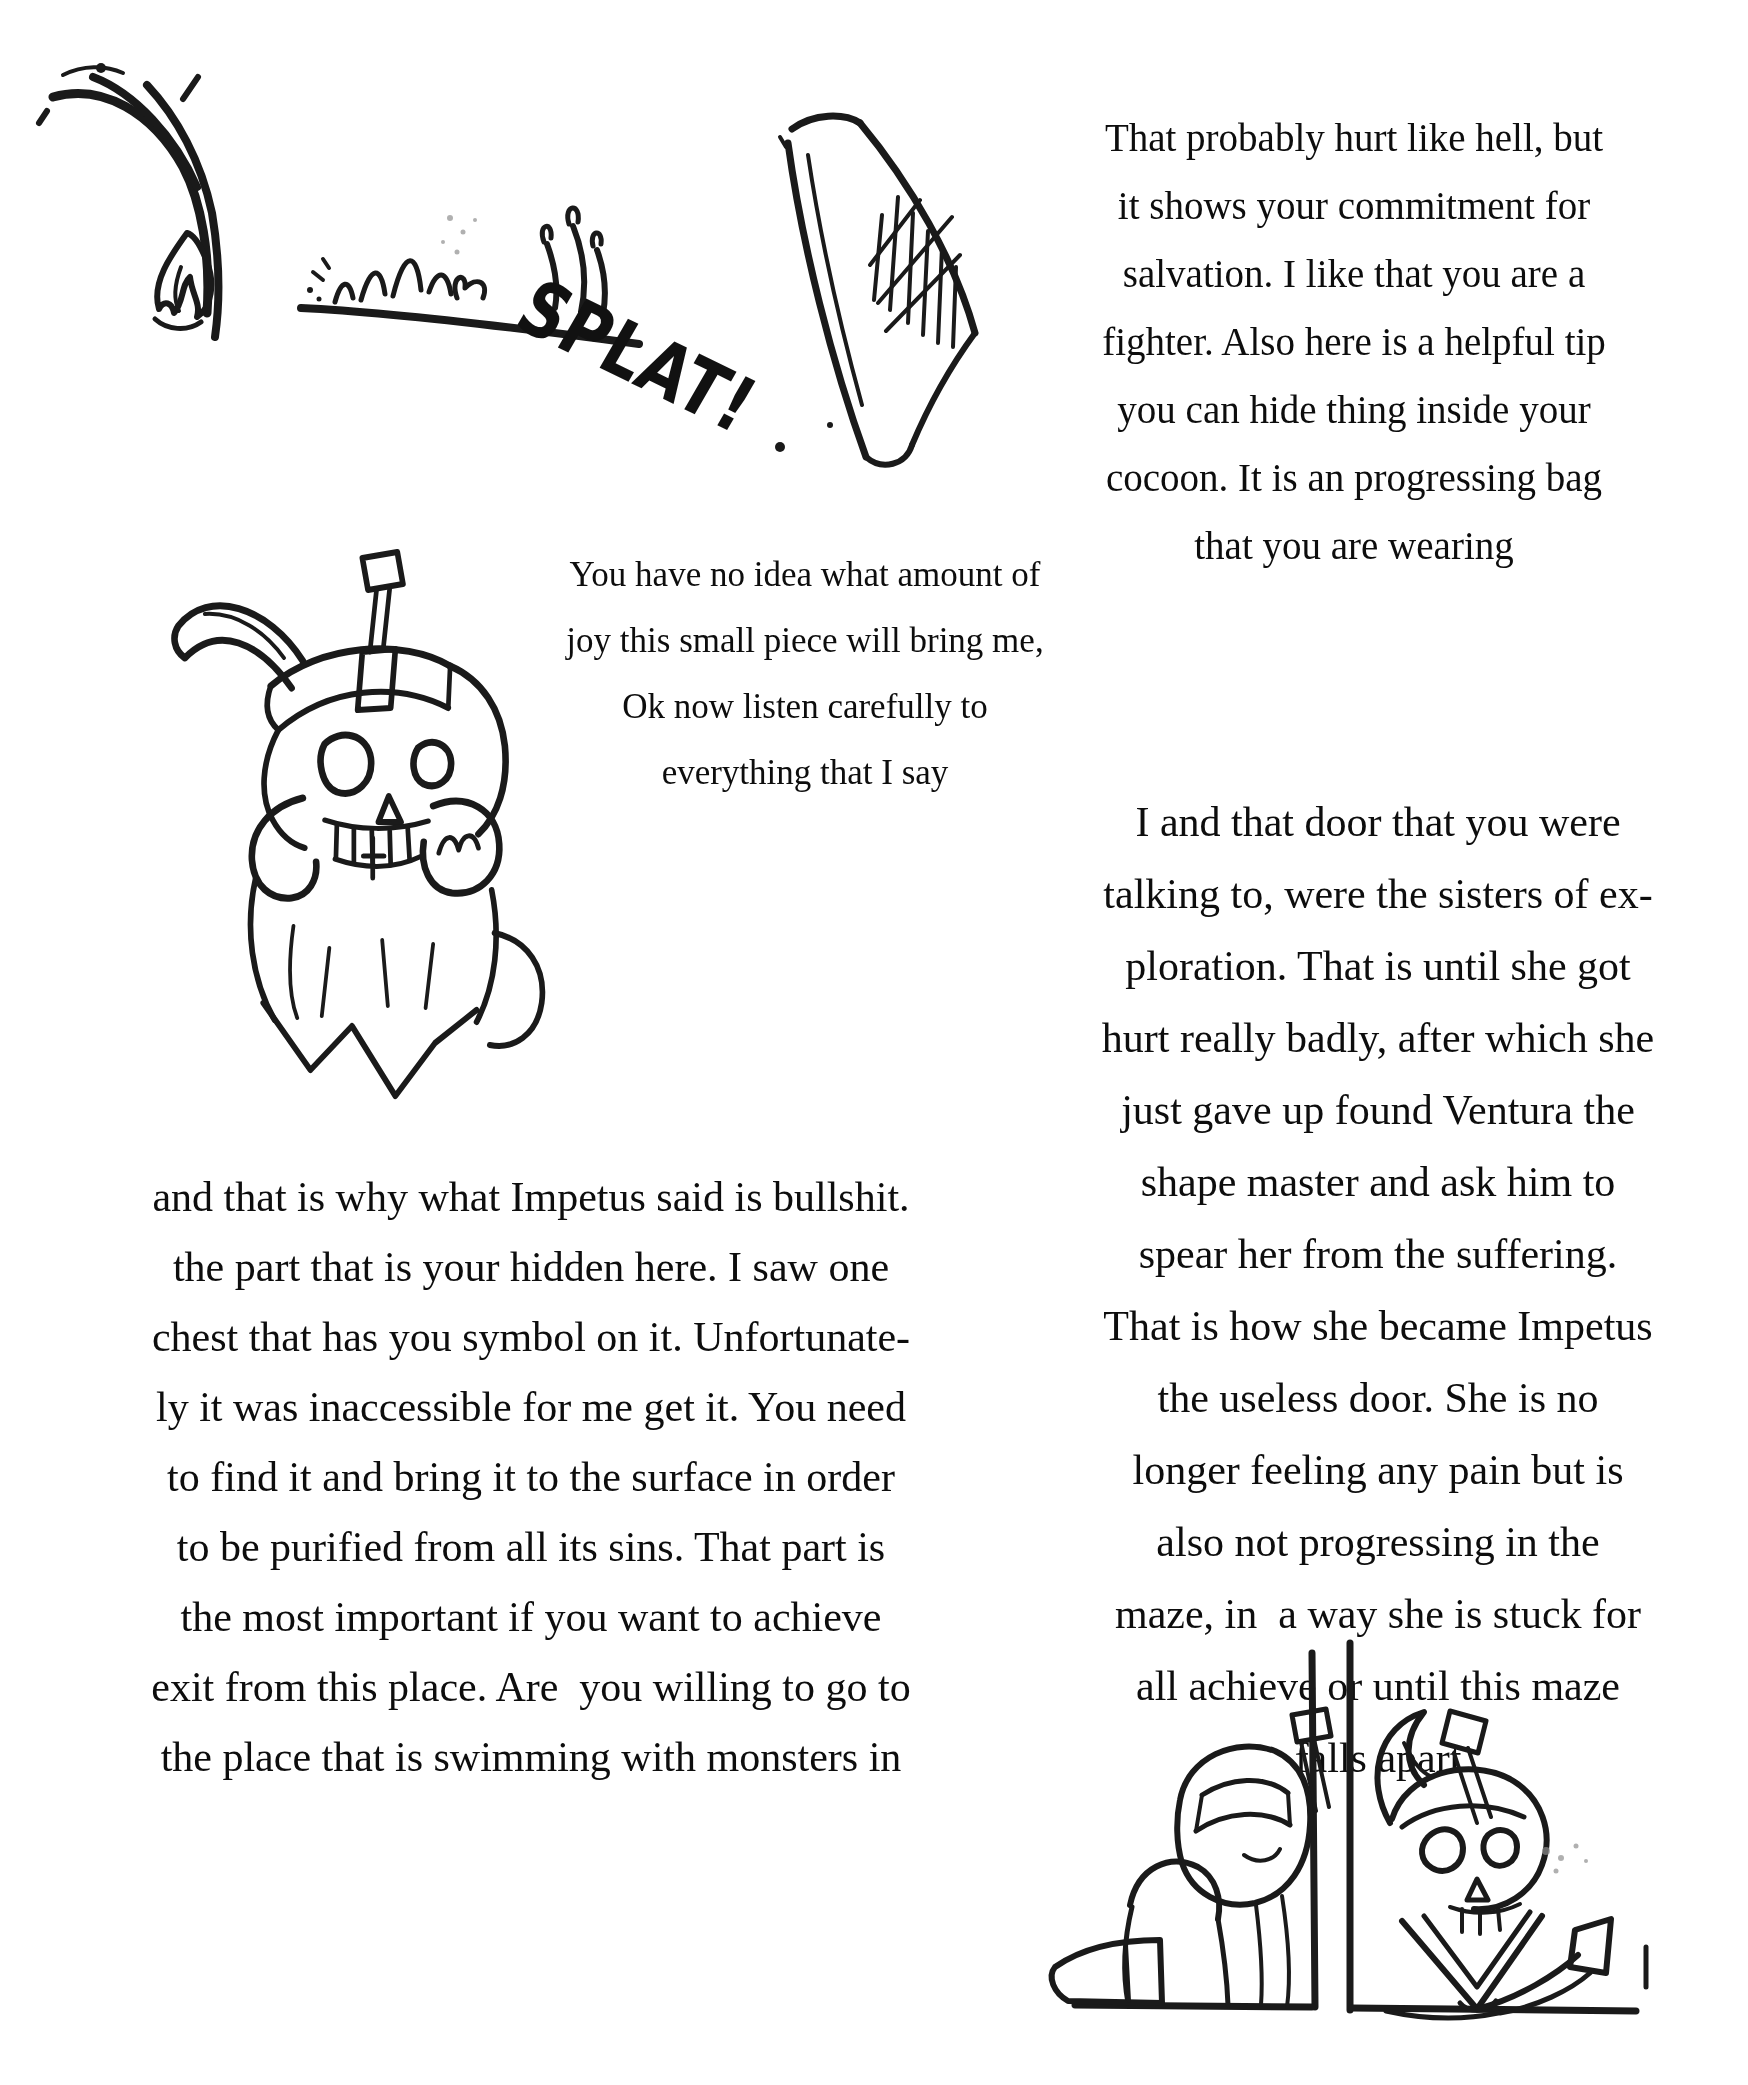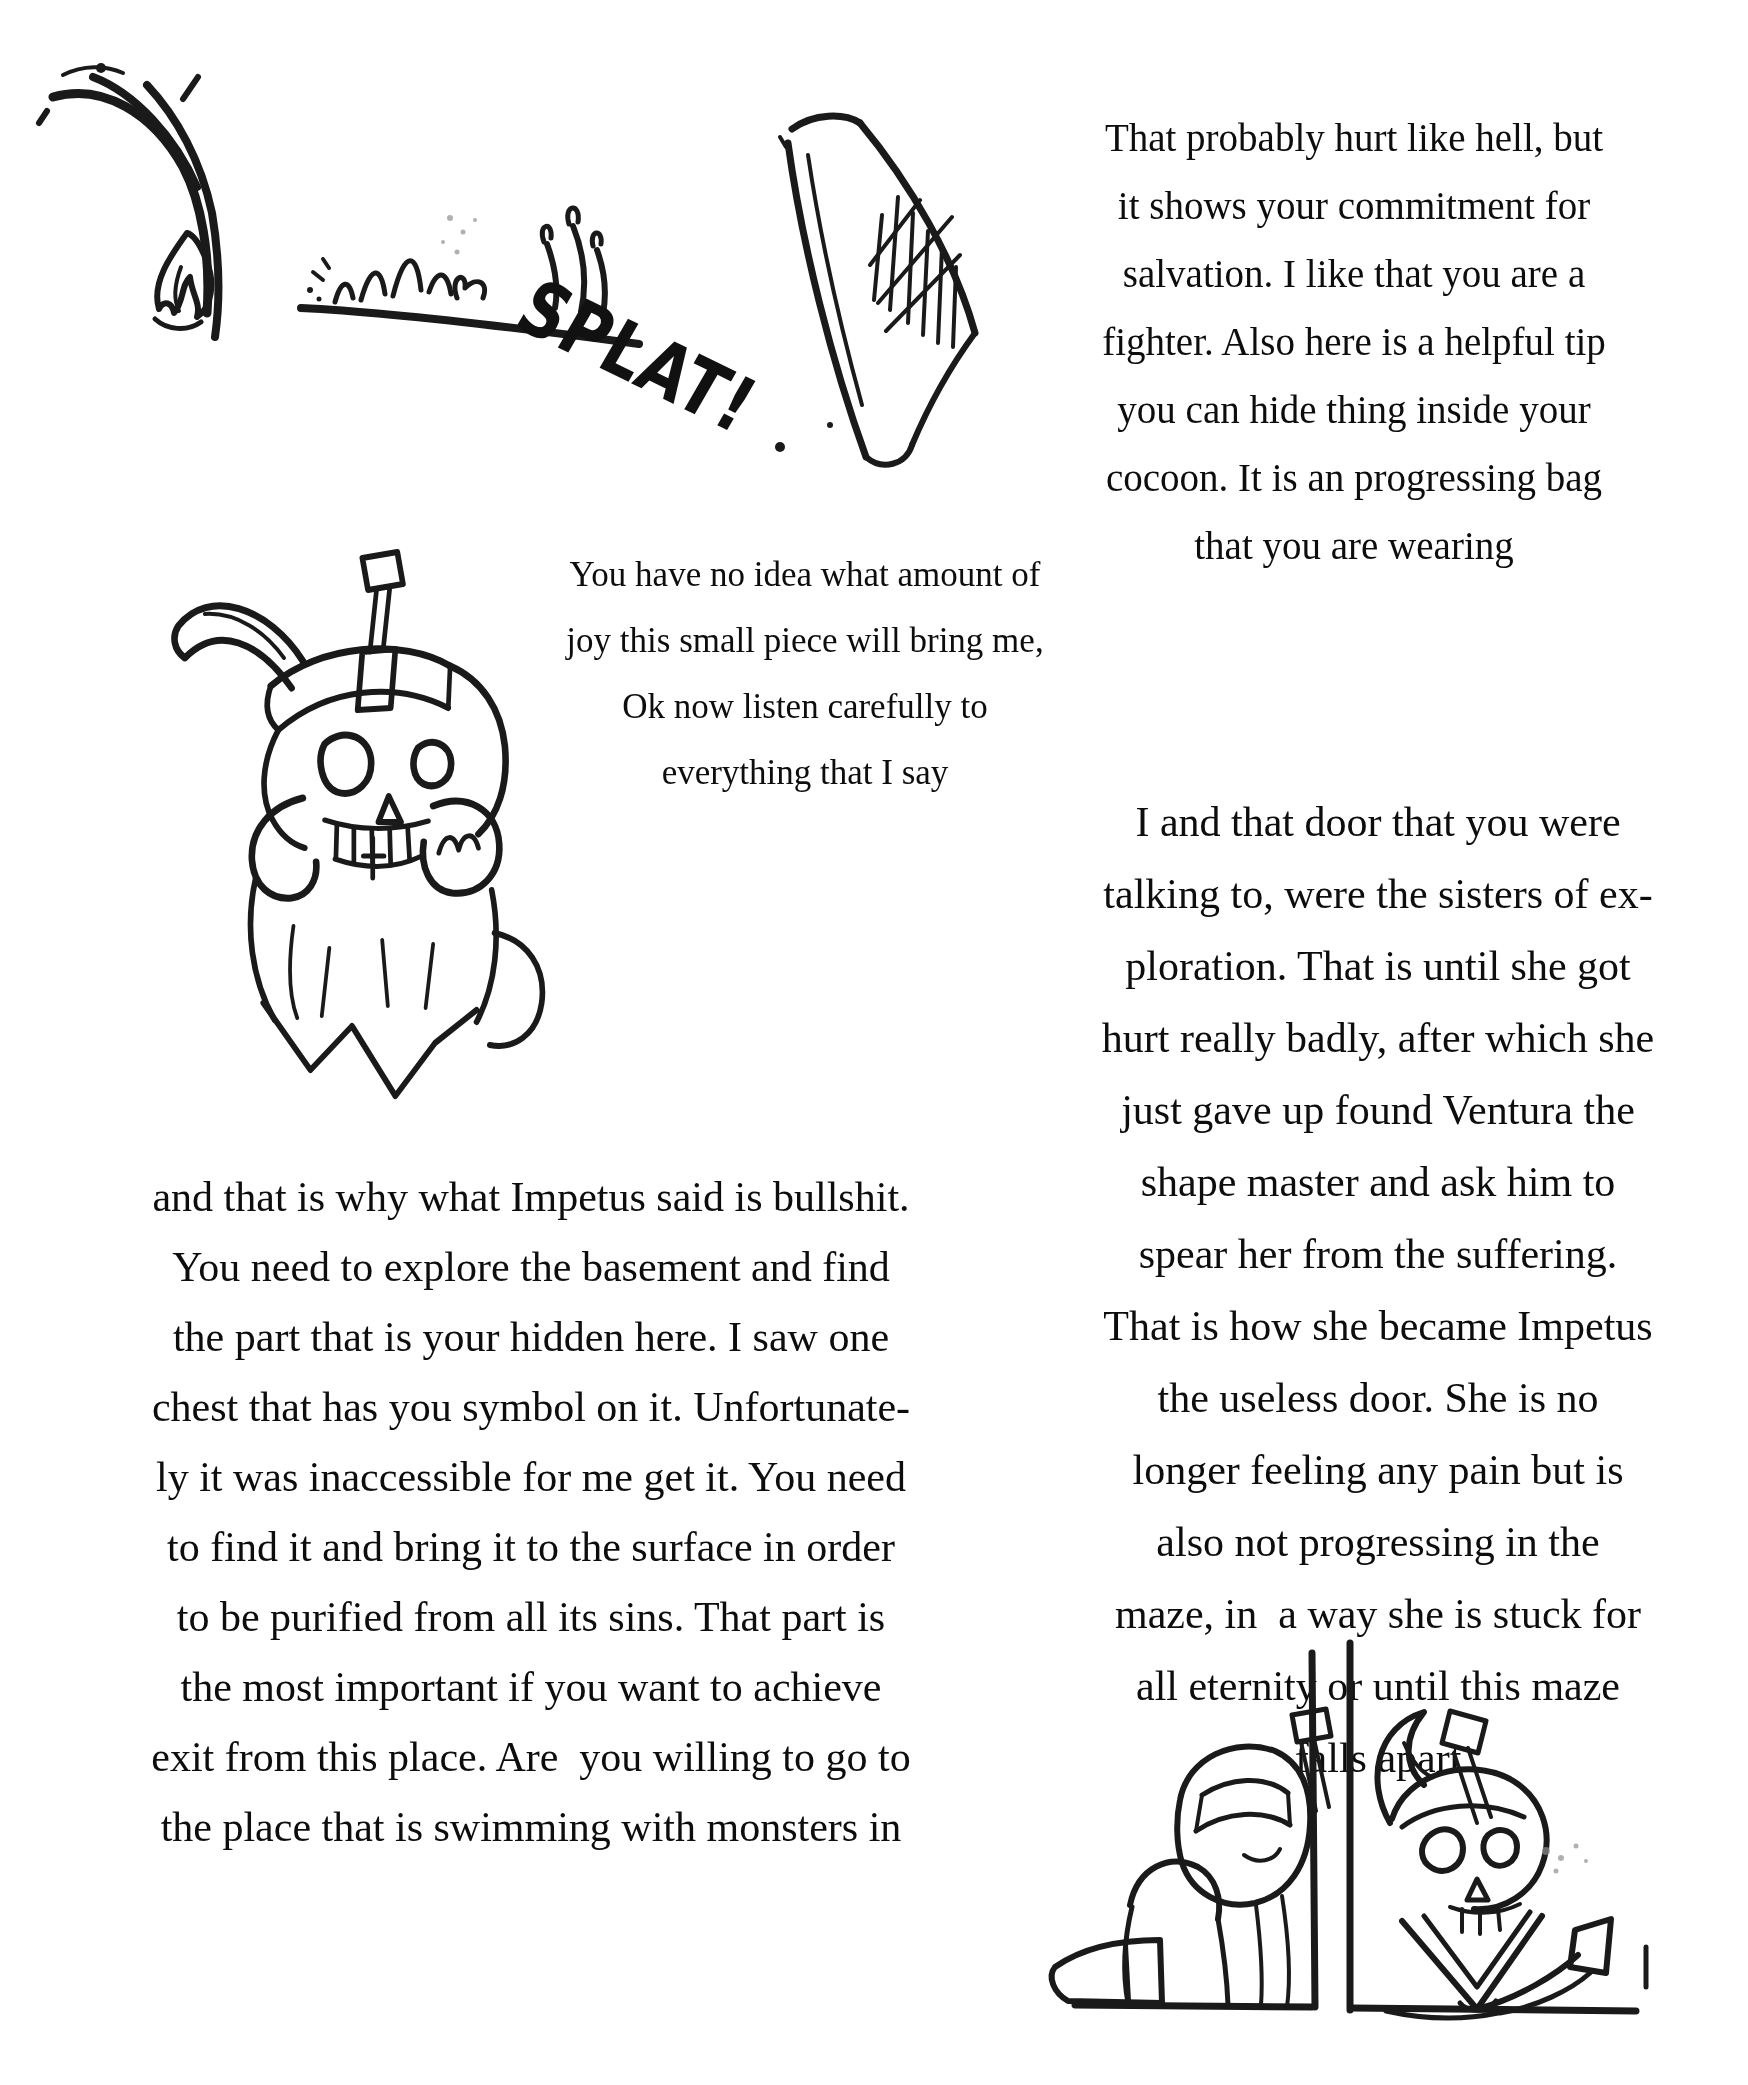--- a/index.html
+++ b/index.html
@@ -148,27 +148,26 @@
     <div class="line">ploration. That is until she got</div>
     <div class="line">hurt really badly, after which she</div>
     <div class="line">just gave up found Ventura the</div>
     <div class="line">shape master and ask him to</div>
     <div class="line">spear her from the suffering.</div>
     <div class="line">That is how she became Impetus</div>
     <div class="line">the useless door. She is no</div>
     <div class="line">longer feeling any pain but is</div>
     <div class="line">also not progressing in the</div>
     <div class="line">maze, in  a way she is stuck for</div>
-    <div class="line">all eternity or until this maze</div>
+    <div class="line">all achieve or until this maze</div>
     <div class="line">falls apart</div>
   </div>
 
   <div class="speech" id="speech-left">
     <div class="line">and that is why what Impetus said is bullshit.</div>
-    <div class="line">You need to explore the basement and find</div>
     <div class="line">the part that is your hidden here. I saw one</div>
     <div class="line">chest that has you symbol on it. Unfortunate-</div>
     <div class="line">ly it was inaccessible for me get it. You need</div>
     <div class="line">to find it and bring it to the surface in order</div>
     <div class="line">to be purified from all its sins. That part is</div>
     <div class="line">the most important if you want to achieve</div>
     <div class="line">exit from this place. Are  you willing to go to</div>
     <div class="line">the place that is swimming with monsters in</div>
   </div>
 

